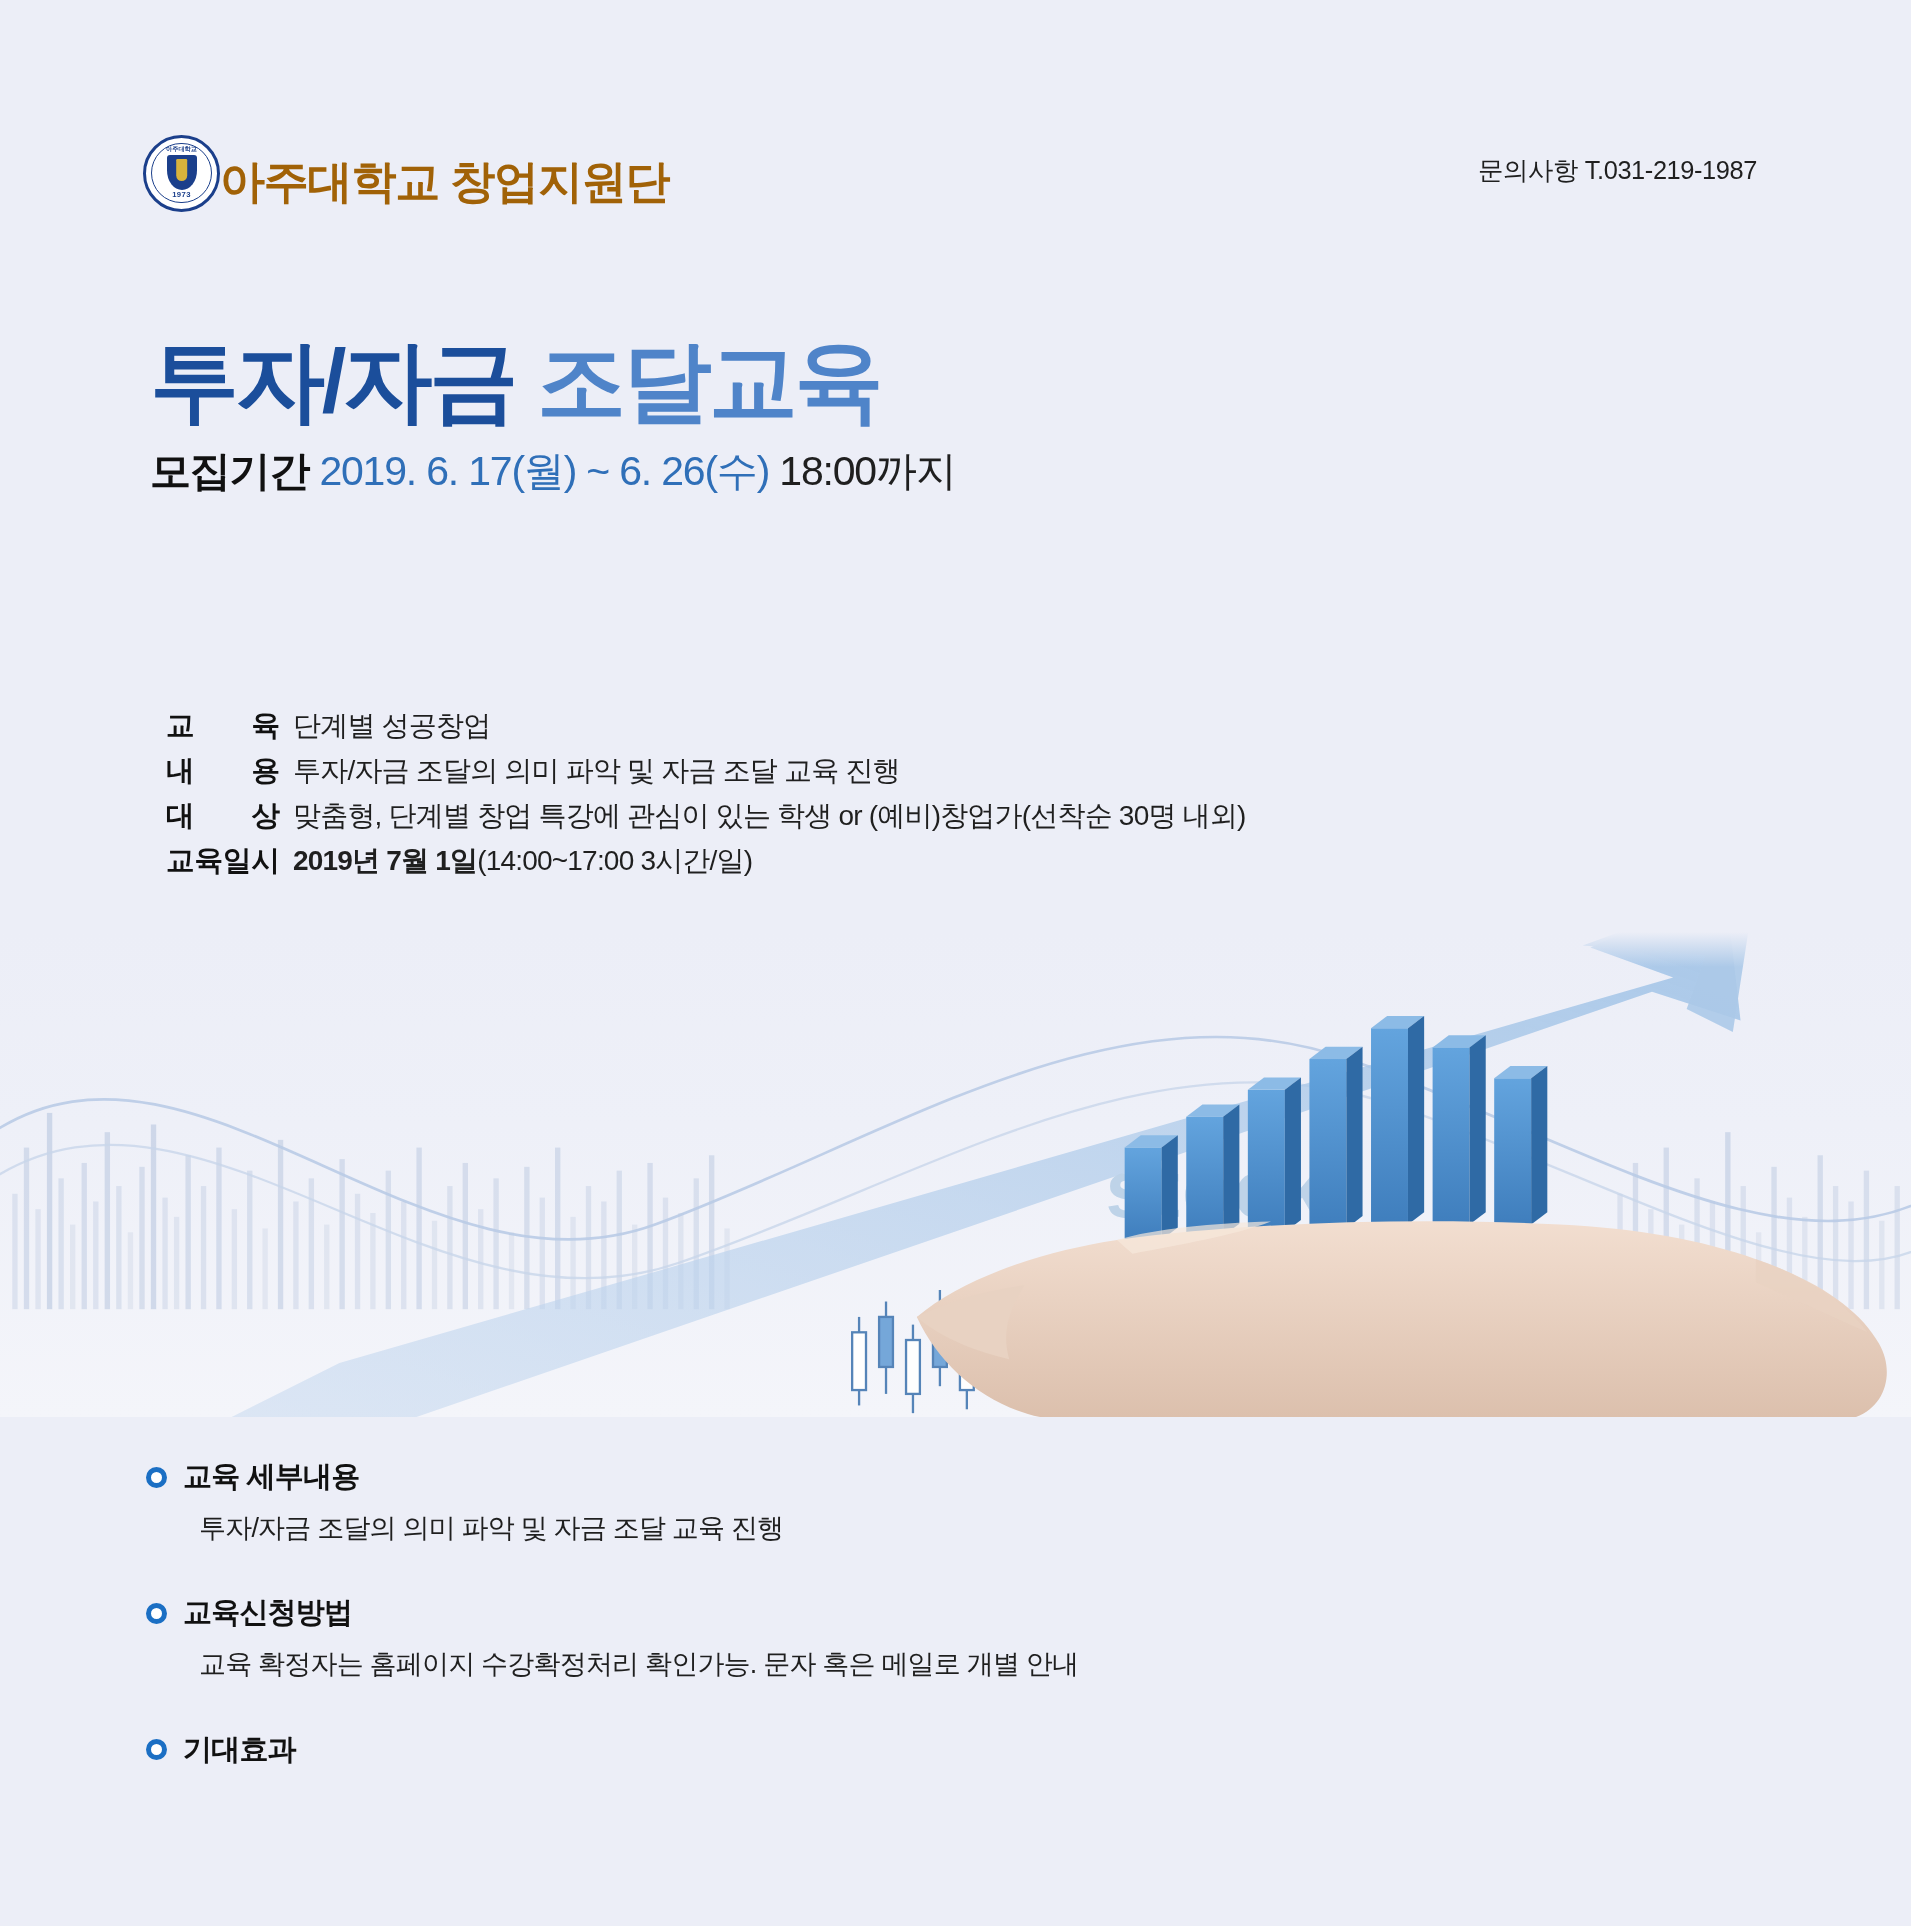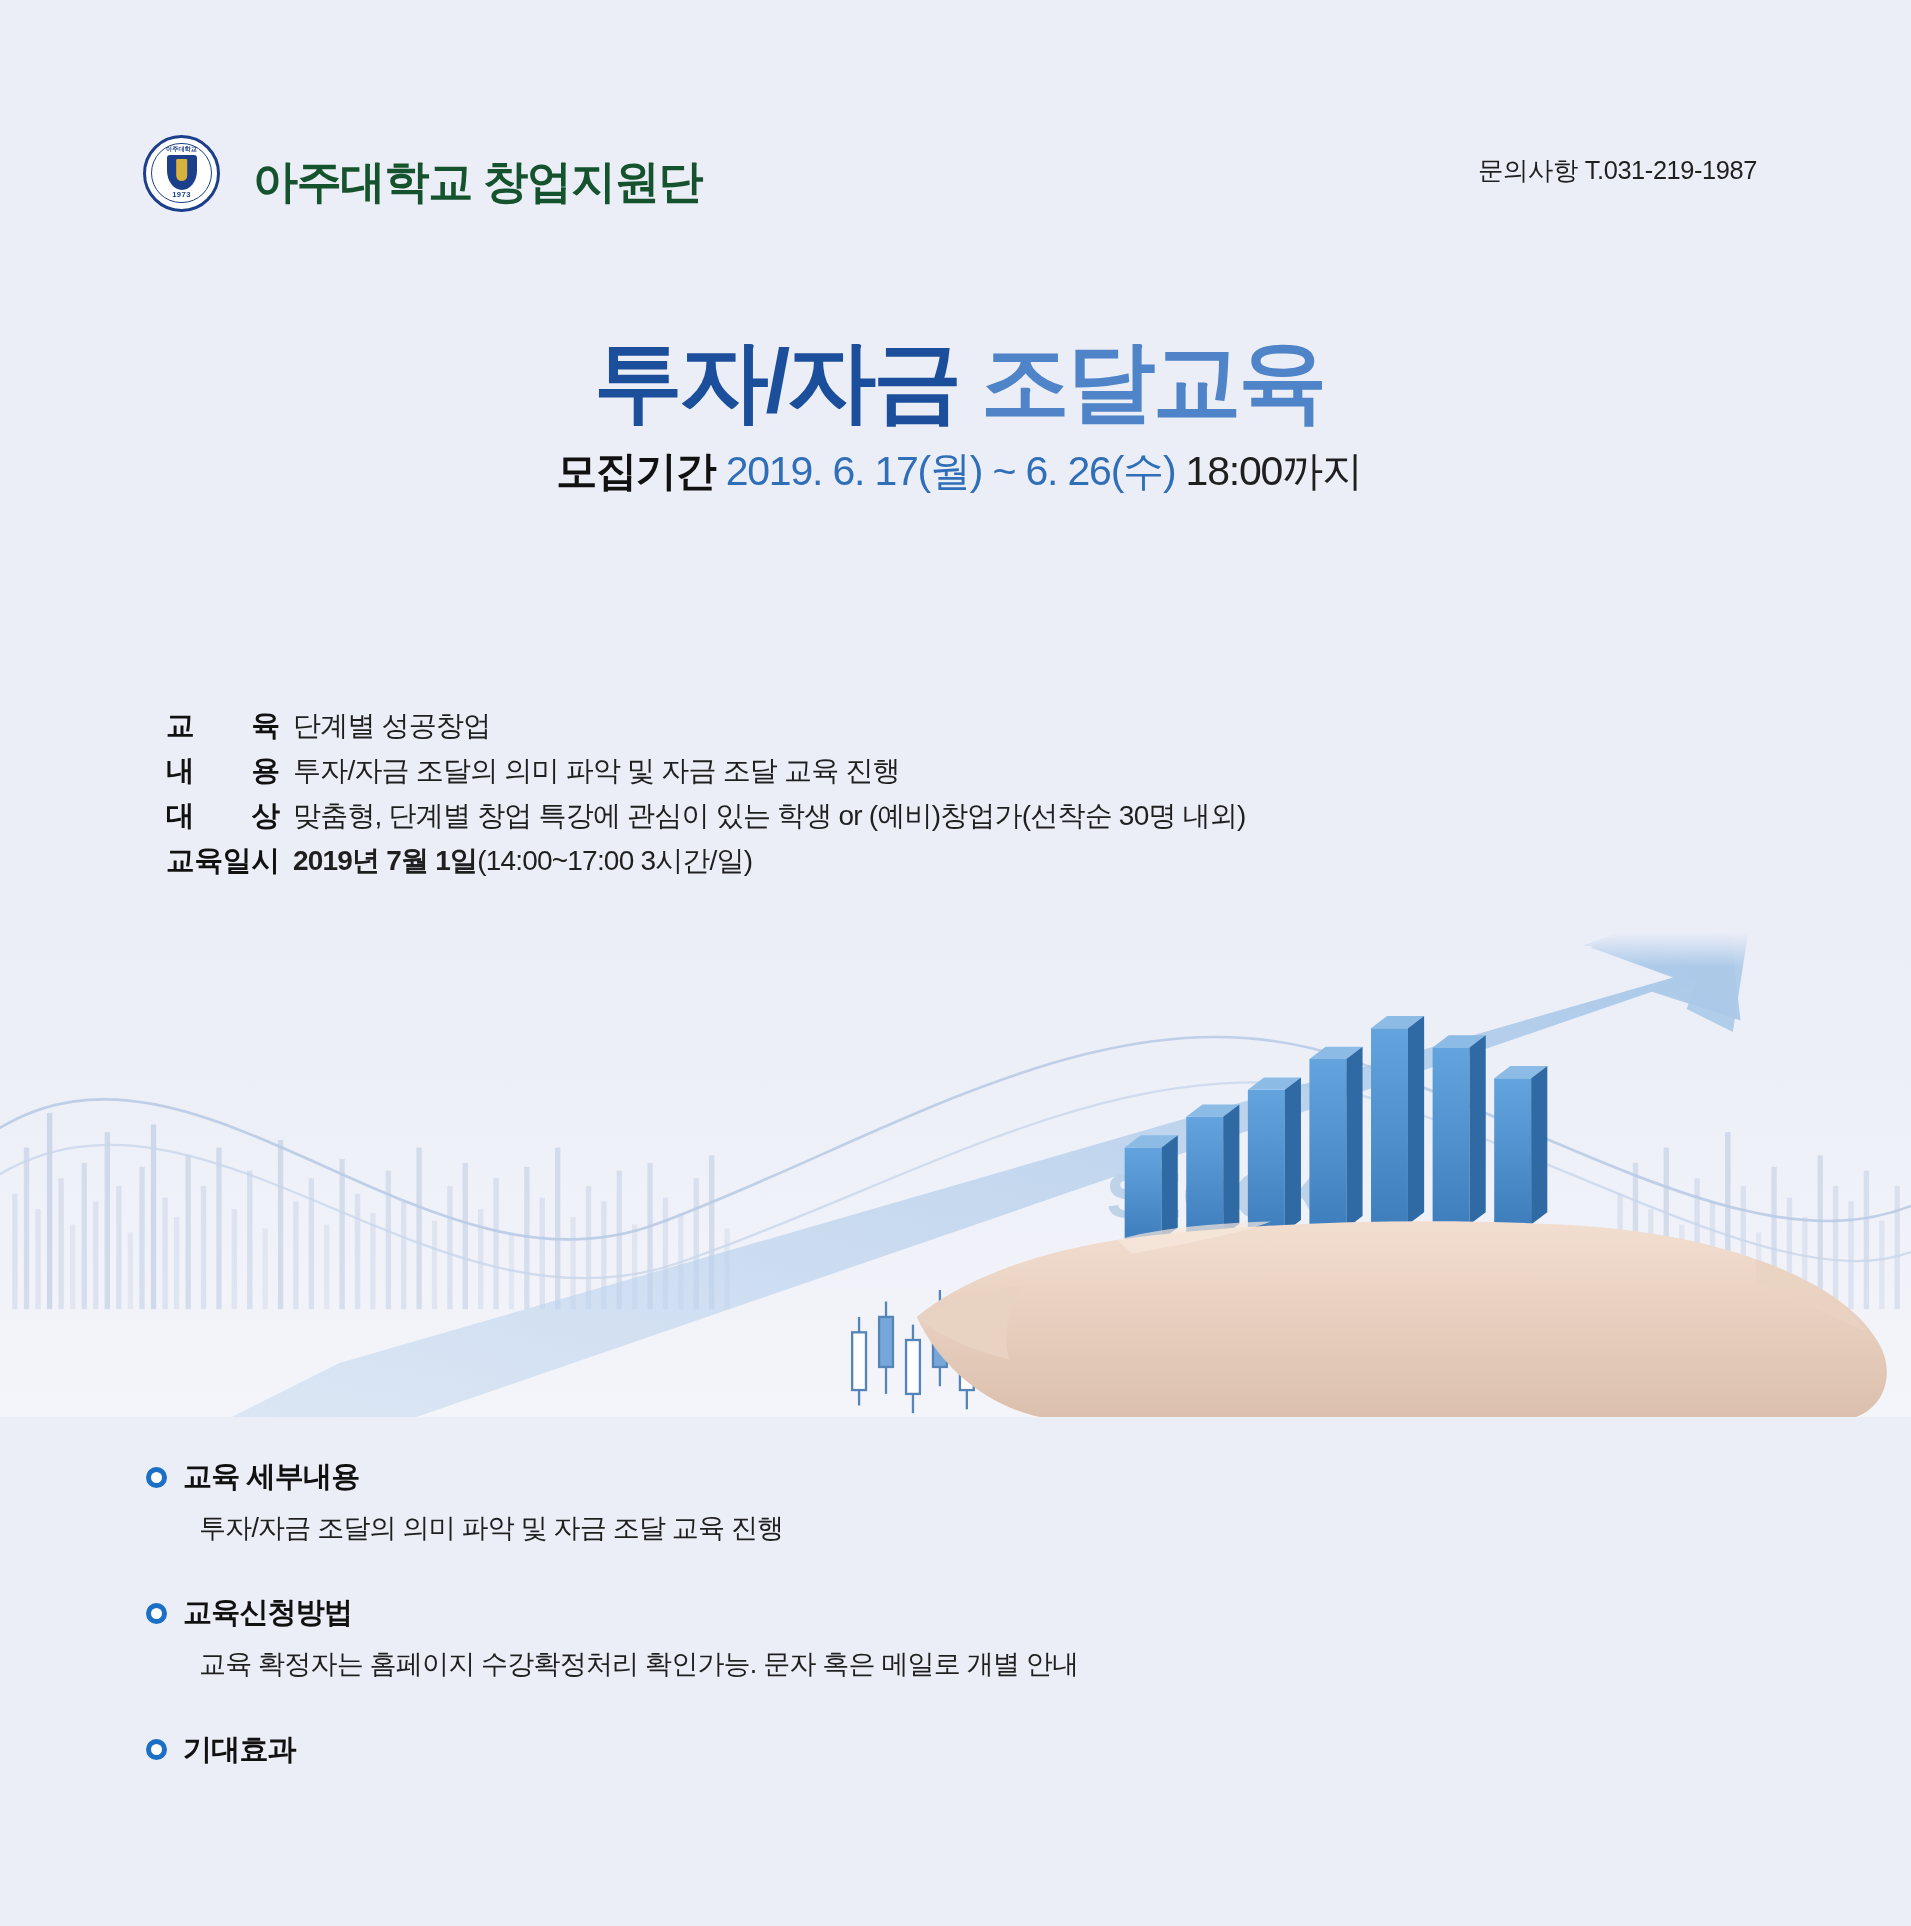--- a/index.html
+++ b/index.html
@@ -84,44 +84,43 @@
     position: absolute;
     left: 50%;
     top: 7.7px;
     transform: translateX(-50%);
     font-size: 6.2px;
     color: #1b3f8b;
     white-space: nowrap;
     font-weight: bold;
   }
   .org-name {
-    margin-left: 33px;
+    margin-left: 0;
     font-size: 45px;
     font-weight: bold;
-    color: #14532d;
+    color: #a16207;
     letter-spacing: -1.2px;
     white-space: nowrap;
   }
   .contact {
     position: absolute;
     right: 154px;
     top: 27px;
     font-size: 25.4px;
     color: #1f1f1f;
     white-space: nowrap;
     letter-spacing: -0.4px;
   }
 
   
   .title-block {
     position: absolute;
     left: 150px;
     top: 335px;
     width: 1618px;
-    text-align: center;
   }
   .title-line {
     font-size: 89px;
     font-weight: bold;
     letter-spacing: -3.1px;
     line-height: 1.05;
     white-space: nowrap;
   }
   .title-strong { color: #1b4e9b; }
   .title-light  { color: #4f84c9; font-weight: bold; }

